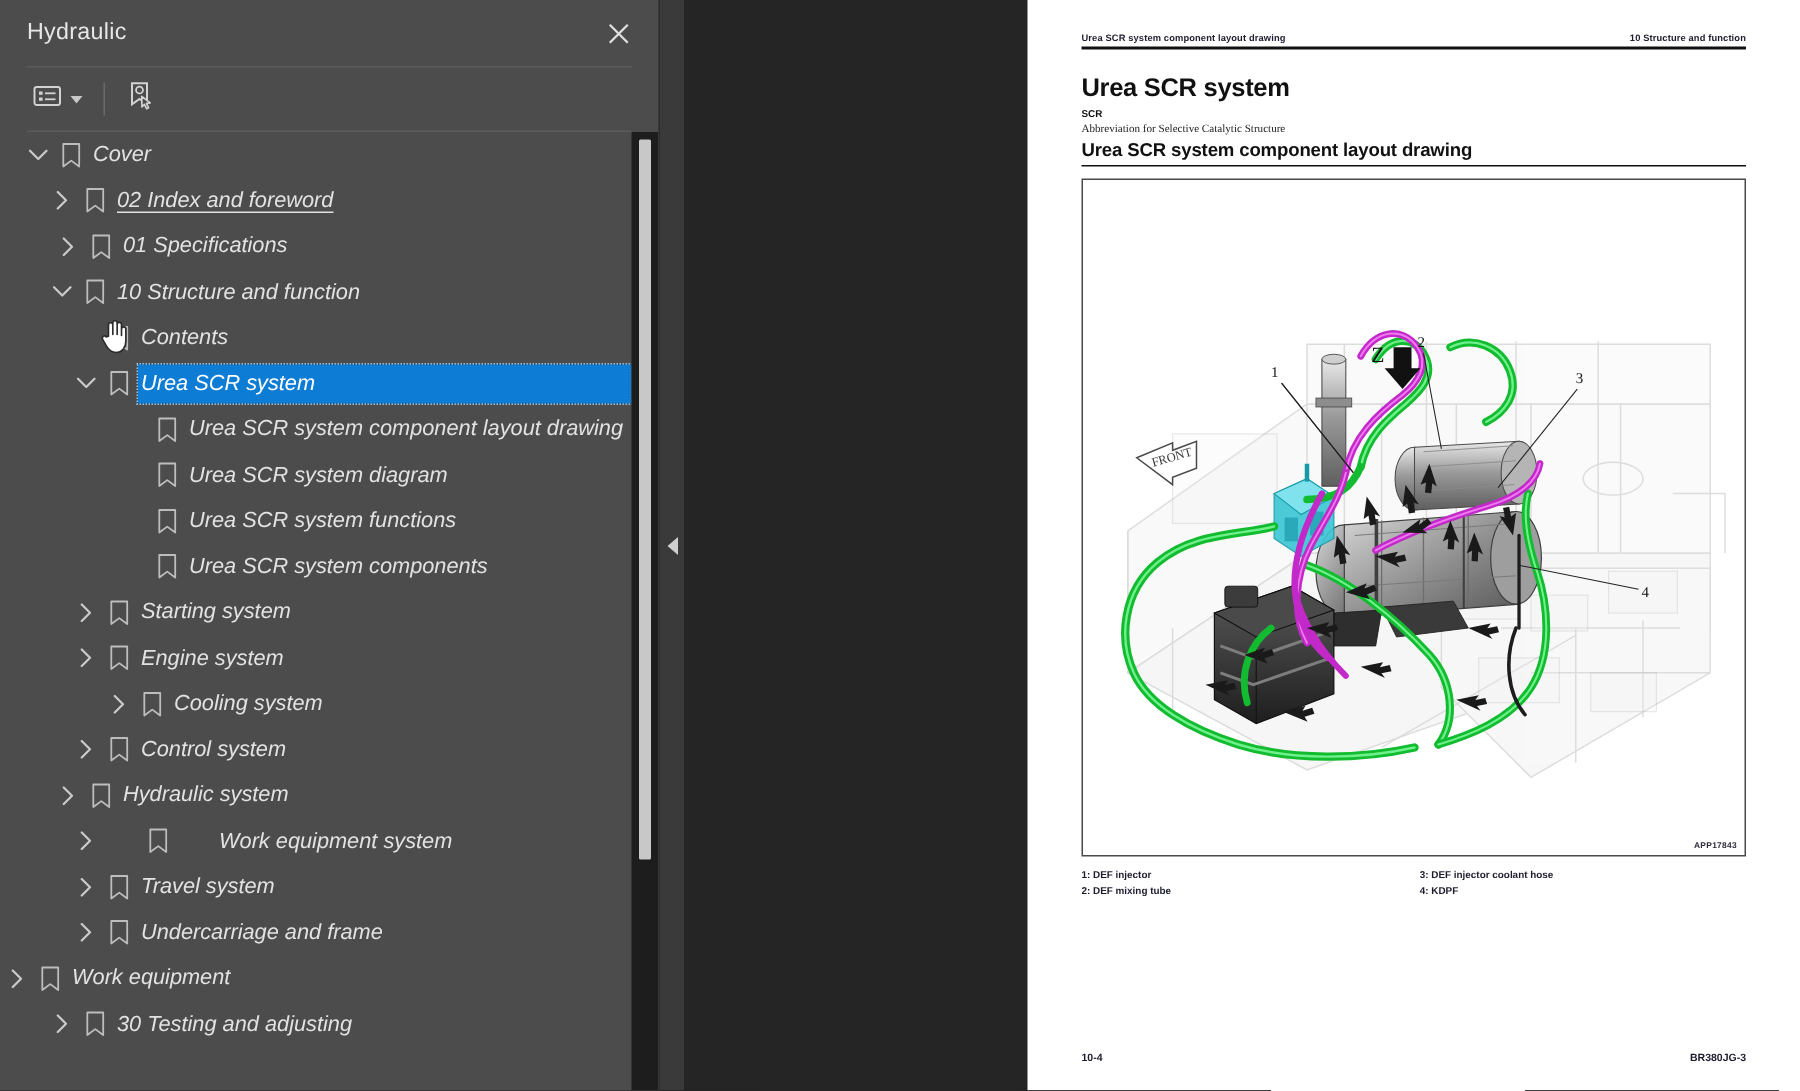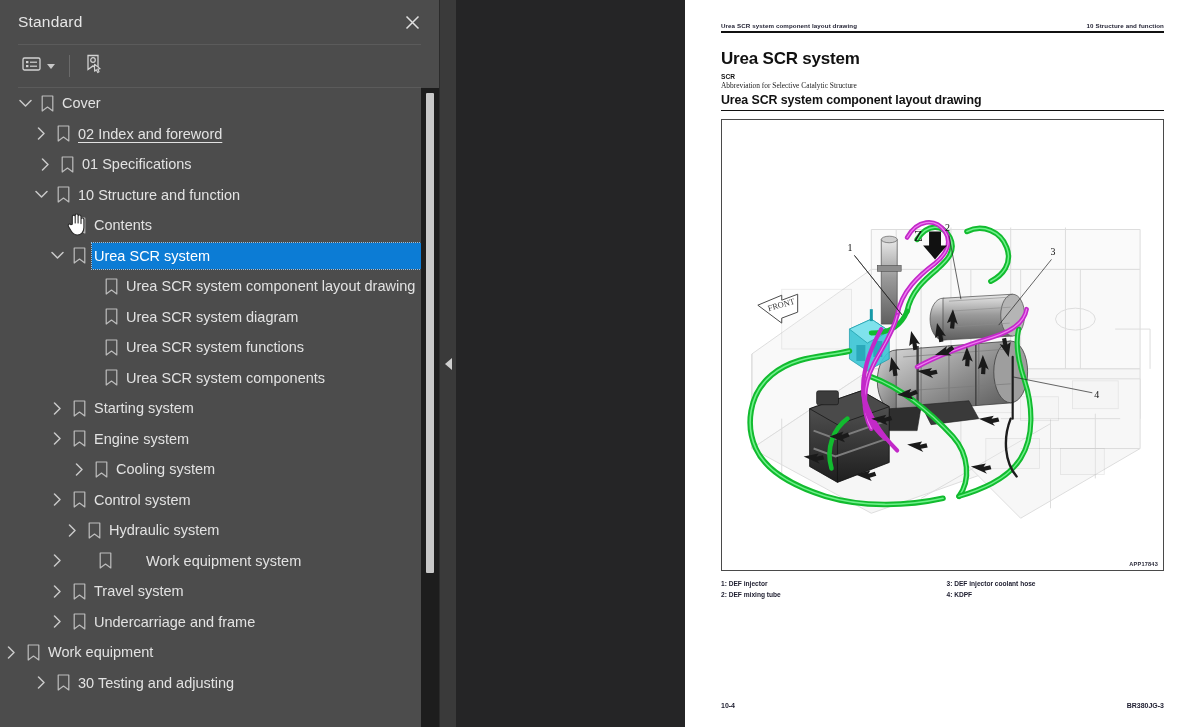--- a/index.html
+++ b/index.html
@@ -69,20 +69,21 @@
   #tree-wrap {
     position: relative;
     flex: 1 1 auto;
     overflow: hidden;
     background: #4c4c4c;
   }
   #tree {
     position: absolute;
     left: 0; top: 0; right: 18px; bottom: 0;
     overflow: hidden;
+    font-style: italic;
   }
   .node {
     position: relative;
     height: 30.5px;
     display: flex; align-items: center;
     cursor: pointer;
     white-space: nowrap;
   }
   .twisty {
     width: 22px; flex: 0 0 22px;
@@ -266,21 +267,21 @@
   }
 </style>
 </head>
 <body>
 
 <div id="app">
 
   <div id="sidebar">
 
     <div id="sidebar-titlebar">
-      <div id="sidebar-title">Standard</div>
+      <div id="sidebar-title">Hydraulic</div>
       <div id="close-btn">
         <svg width="15" height="15" viewBox="0 0 15 15" aria-hidden="true">
           <path d="M1.5 1.5 L13.5 13.5 M13.5 1.5 L1.5 13.5" stroke="#e0e0e0" stroke-width="1.5" fill="none"></path>
         </svg>
       </div>
     </div>
 
     <div class="hsep"></div>
 
     <div id="sidebar-toolbar">
@@ -468,21 +469,21 @@
                 <path d="M1.5 1 L7 6.5 L1.5 12" stroke="#c9c9c9" stroke-width="1.5" fill="none" stroke-linecap="round" stroke-linejoin="round"></path>
               </svg>
             </span>
             <span class="bmicon">
               <svg width="13" height="17" viewBox="0 0 13 17">
                 <path d="M1.2 1 h10.6 v15 l-5.3 -3.9 l-5.3 3.9 z" fill="none" stroke="#bdbdbd" stroke-width="1.2" stroke-linejoin="round"></path>
               </svg>
             </span>
             <span class="nlabel">Control system</span>
           </div>
-          <div class="node" style="padding-left: 61px;">
+          <div class="node" style="padding-left: 34px;">
             <span class="twisty">
               <svg width="9" height="13" viewBox="0 0 9 13">
                 <path d="M1.5 1 L7 6.5 L1.5 12" stroke="#c9c9c9" stroke-width="1.5" fill="none" stroke-linecap="round" stroke-linejoin="round"></path>
               </svg>
             </span>
             <span class="bmicon">
               <svg width="13" height="17" viewBox="0 0 13 17">
                 <path d="M1.2 1 h10.6 v15 l-5.3 -3.9 l-5.3 3.9 z" fill="none" stroke="#bdbdbd" stroke-width="1.2" stroke-linejoin="round"></path>
               </svg>
             </span>

